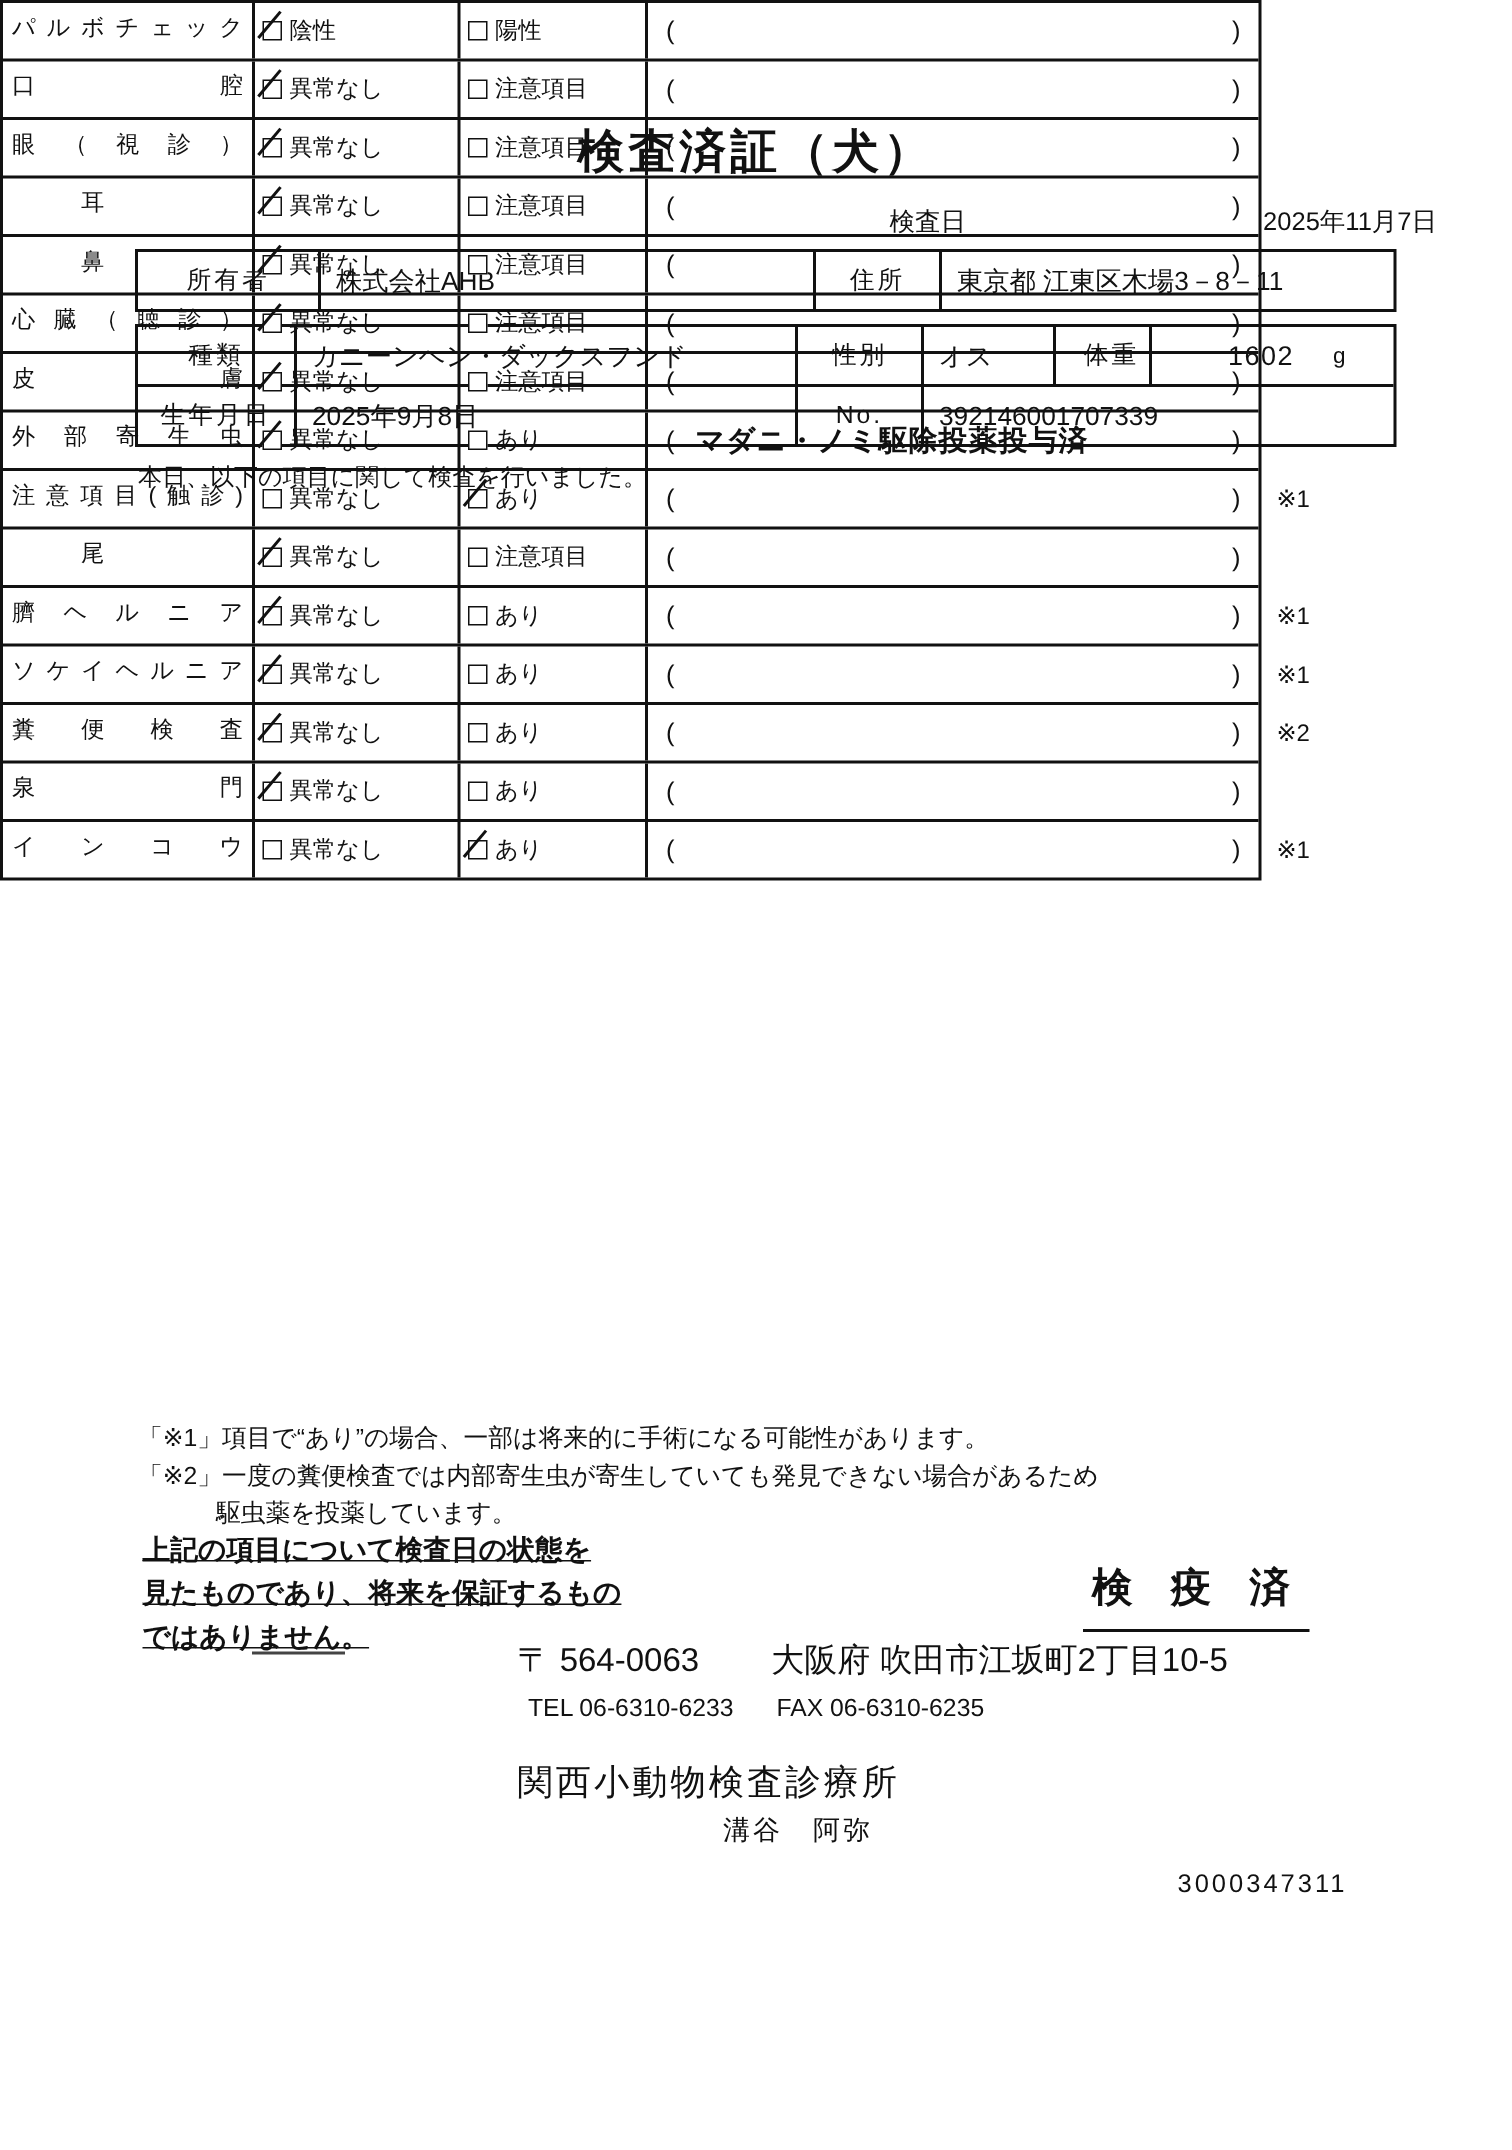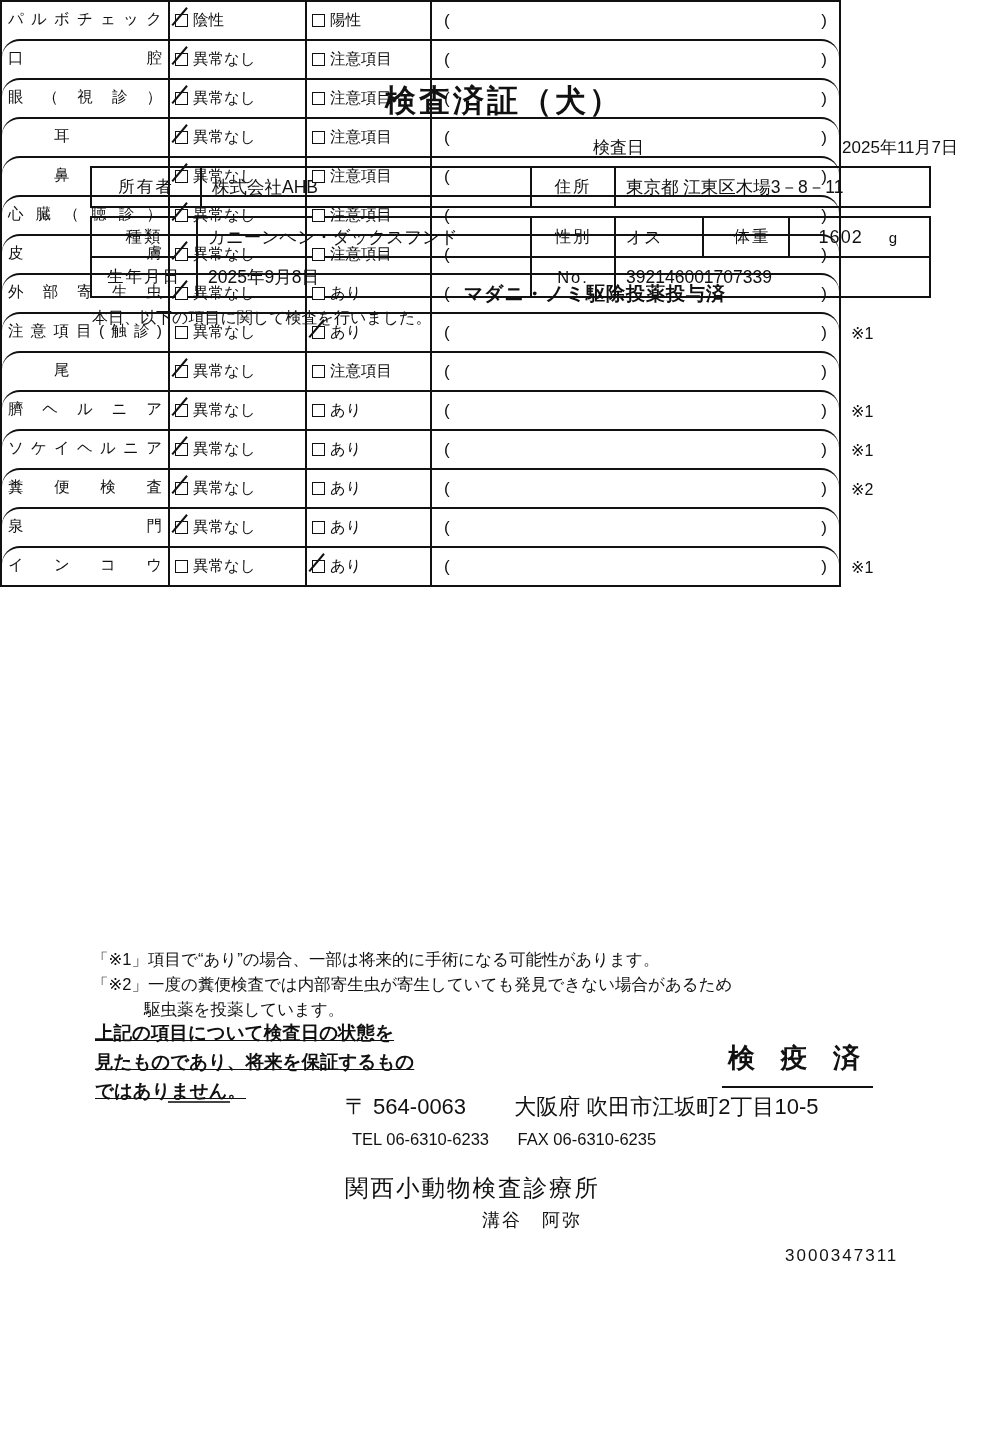--- a/index.html
+++ b/index.html
@@ -13,30 +13,30 @@
 
   .tbl{position:absolute;border:2px solid #111;box-sizing:border-box;}
   .trow{display:flex;height:38px;}
   .trow + .trow{border-top:2px solid #111;}
   .c{display:flex;align-items:center;box-sizing:border-box;}
   .c + .c{border-left:2px solid #111;}
   .hd{justify-content:center;font-size:16.5px;letter-spacing:2px;}
   .val{padding-left:10px;font-size:17.5px;}
   #tblA{top:166px;left:90px;width:841px;}
   #tblB{top:216px;left:90px;width:841px;}
-  .w108{width:108px;}.w330{width:330px;}.w84{width:84px;}.w104{width:104px;}
-  .w334{width:334px;}.w88{width:88px;}.w70{width:86px;padding-left:12px;}.fx{flex:1;}
+  .w108{width:120px;}.w330{width:330px;}.w84{width:84px;}.w104{width:104px;}
+  .w334{width:334px;}.w88{width:88px;}.w70{width:64px;padding-left:12px;}.fx{flex:1;}
   .wt{justify-content:flex-end;padding-right:32px;gap:26px;}
   .wtval{font-size:18px;letter-spacing:1px;}
   .wtunit{font-size:15px;}
 
   #intro{top:308px;left:92px;font-size:16px;}
 
   #maintbl{top:333px;left:90px;width:841px;border:2px solid #111;box-sizing:border-box;}
-  .irow{display:flex;height:37px;position:relative;border-radius:18px;}
+  .irow{display:flex;height:37px;position:relative;}
   .irow + .irow{border-top:2px solid #111;}
   .lbl{width:166px;box-sizing:border-box;font-size:15.5px;padding:0 6px;line-height:33px;
        text-align:justify;text-align-last:justify;}
   .lbl.single{text-align:left;text-align-last:left;padding-left:52px;}
   .o1{width:137px;}
   .o2{width:125px;}
   .o1,.o2{display:flex;align-items:center;padding-left:5px;font-size:15.5px;
           box-sizing:border-box;border-left:2px solid #111;}
   .par{flex:1;display:flex;align-items:center;justify-content:space-between;
        padding:0 12px;font-size:17px;border-left:2px solid #111;box-sizing:border-box;}

